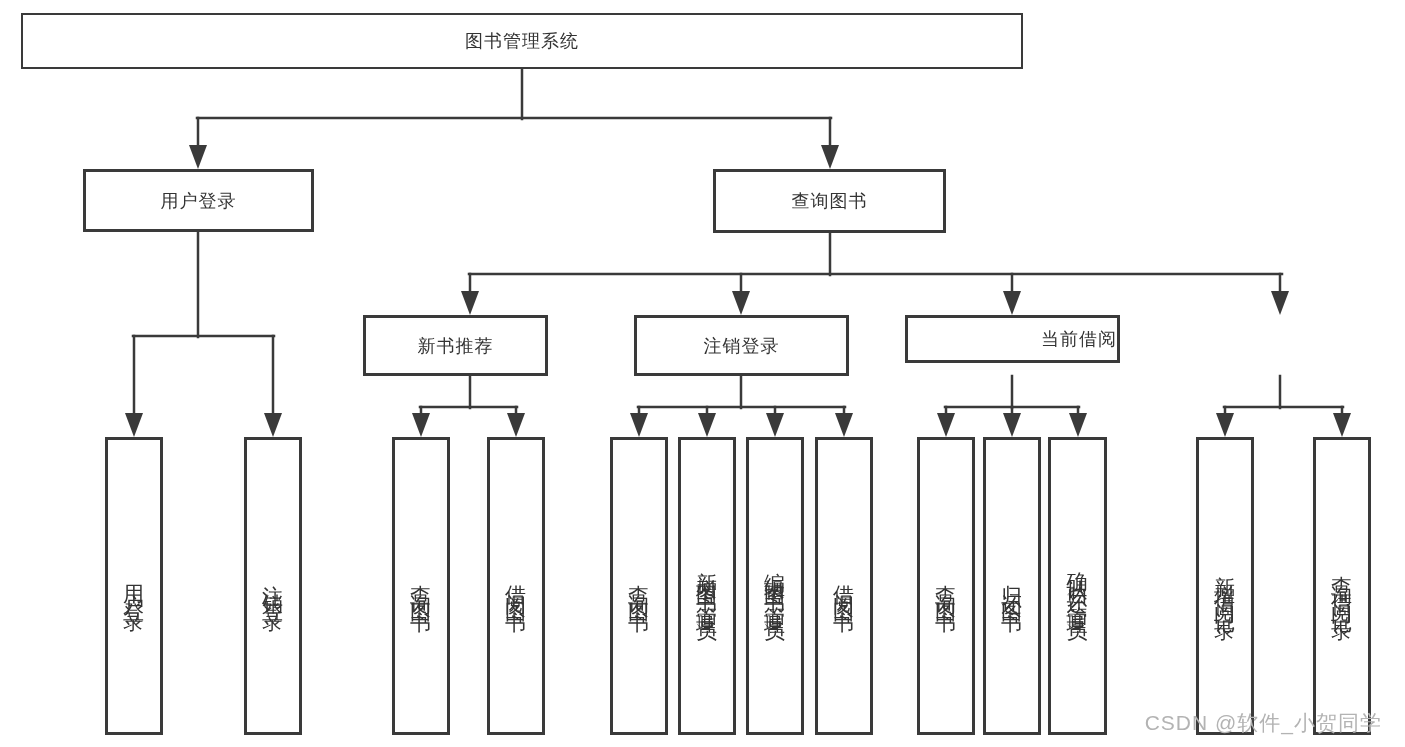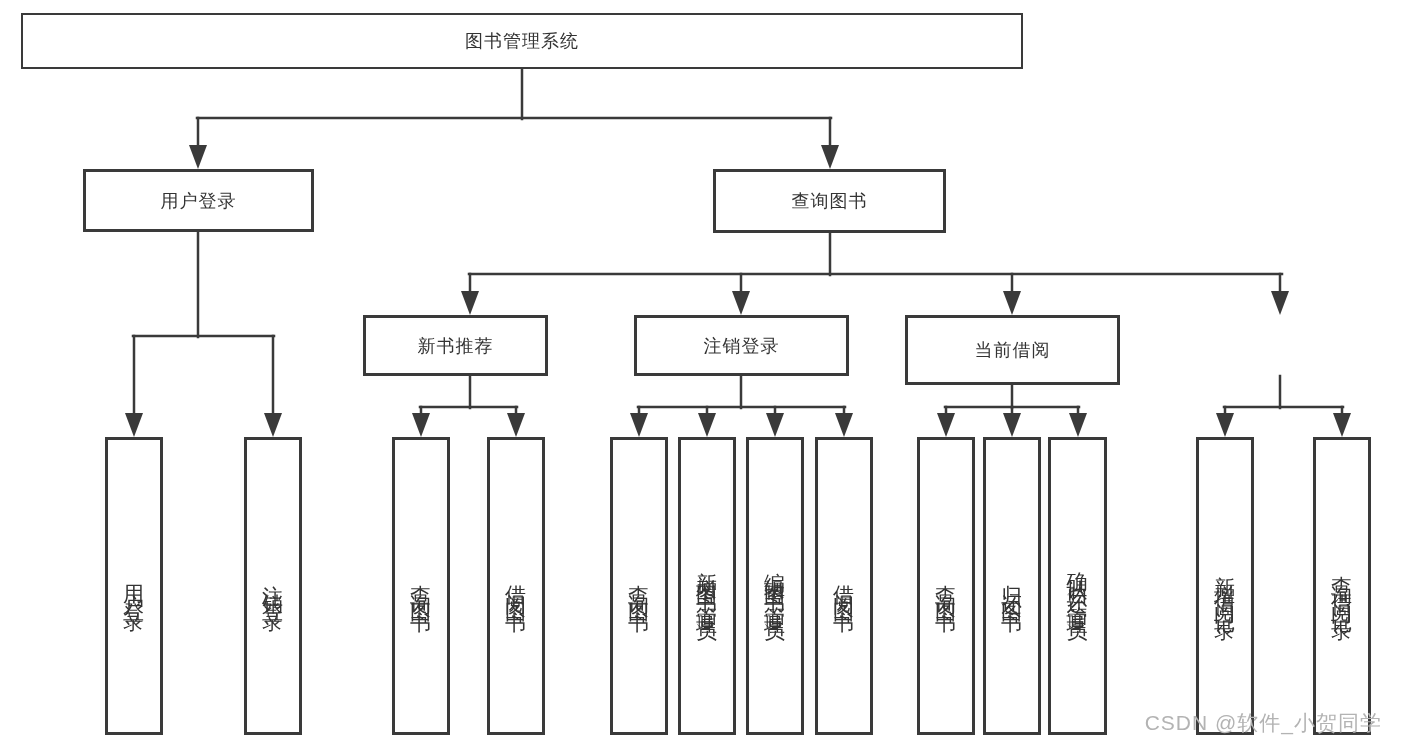--- a/index.html
+++ b/index.html
@@ -50,21 +50,21 @@
   }
   .leaf--long .lbl {
     letter-spacing: 7px;
   }
   
   .n-root         { left: 21px;   top: 13px;  width: 1002px; height: 56px; }
   .n-user-login   { left: 83px;   top: 169px; width: 231px;  height: 63px; }
   .n-book-mgmt    { left: 713px;  top: 169px; width: 233px;  height: 64px; }
   .n-new-books    { left: 363px;  top: 315px; width: 185px;  height: 61px; }
   .n-book-borrow  { left: 634px;  top: 315px; width: 215px;  height: 61px; }
-  .n-cur-borrow   { left: 905px;  top: 315px; width: 215px;  height: 70px; }
+  .n-cur-borrow   { left: 905px;  top: 315px; width: 215px;  height: 48px; justify-content: flex-end; }
   .n-borrow-rec   { left: 1172px; top: 315px; width: 217px;  height: 61px; }
   .leaf           { top: 437px; width: 58px; height: 298px; }
   .l-login        { left: 105px;  }
   .l-logout       { left: 244px;  }
   .l-nb-query     { left: 392px;  }
   .l-nb-borrow    { left: 487px;  }
   .l-bb-query     { left: 610px;  }
   .l-bb-add       { left: 678px;  }
   .l-bb-edit      { left: 746px;  }
   .l-bb-borrow    { left: 815px;  }

